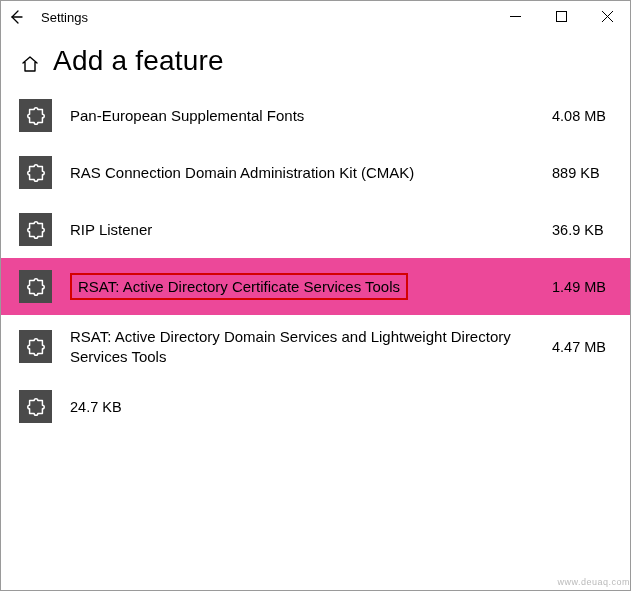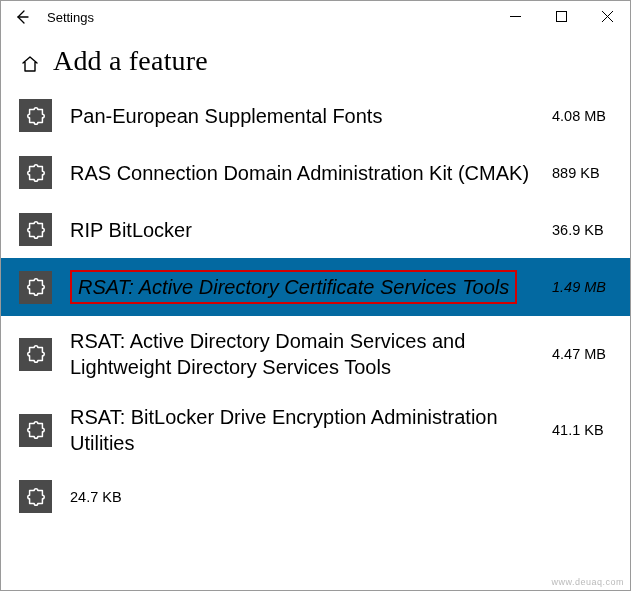--- a/index.html
+++ b/index.html
@@ -23,21 +23,20 @@
     position: relative;
     display: flex;
     flex-direction: column;
   }
 
   
   .titlebar {
     height: 32px;
     display: flex;
     align-items: center;
-    padding-left: 6px;
   }
   .titlebar .back-btn {
     width: 30px;
     height: 30px;
     display: flex;
     align-items: center;
     justify-content: center;
     cursor: pointer;
   }
   .titlebar .back-btn svg { width: 16px; height: 16px; stroke: #000; }
@@ -58,21 +57,20 @@
     justify-content: center;
     cursor: pointer;
   }
   .win-btn svg { width: 11px; height: 11px; stroke: #000; fill: none; }
 
   
   .header {
     display: flex;
     align-items: center;
     padding: 12px 14px 10px 18px;
-    font-family: Liberation Serif, serif;
   }
   .home-icon {
     width: 22px; height: 22px;
     display: flex; align-items: center; justify-content: center;
     margin-right: 12px;
     position: relative;
     top: 3px;
   }
   .home-icon svg { width: 20px; height: 20px; stroke: #000; fill: none; stroke-width: 1.4; }
   .page-title {
@@ -87,39 +85,38 @@
     overflow: hidden;
     padding: 0 0 0 0;
   }
   .feature-item {
     display: flex;
     align-items: center;
     padding: 12px 18px 12px 18px;
     min-height: 56px;
   }
   .feature-item.selected {
-    background: #0369a1;
-    font-style: italic;
+    background: #ec4899;
   }
   .feature-icon {
     width: 33px;
     height: 33px;
     background: #4a4a4a;
     display: flex;
     align-items: center;
     justify-content: center;
     flex-shrink: 0;
     margin-right: 18px;
   }
   .feature-icon svg {
     width: 22px; height: 22px; fill: none; stroke: #ffffff; stroke-width: 1.6;
   }
   .feature-label {
     flex: 1;
-    font-size: 20px;
+    font-size: 15px;
     line-height: 1.3;
     padding-right: 12px;
     position: relative;
   }
   .feature-size {
     font-size: 14.5px;
     white-space: nowrap;
     padding-right: 6px;
     min-width: 60px;
     text-align: left;
@@ -127,21 +124,21 @@
   .highlight-box {
     border: 2px solid #d40000;
     padding: 2px 6px;
     display: inline-block;
   }
 
   
   .watermark {
     position: absolute;
     bottom: 3px;
-    right: 6px;
+    right: 0;
     font-size: 9px;
     color: #bababa;
     font-family: Arial, sans-serif;
     letter-spacing: 0.5px;
   }
 </style>
 </head>
 <body>
 
 <div class="window">
@@ -202,21 +199,21 @@
         </div>
         <div class="feature-label">RAS Connection Domain Administration Kit (CMAK)</div>
         <div class="feature-size">889 KB</div>
       </div>
       <div class="feature-item">
         <div class="feature-icon">
 <svg viewBox="0 0 24 24">
   <path d="M5 5 h5 a2 2 0 1 1 4 0 h5 v5 a2 2 0 1 1 0 4 v5 h-5 a2 2 0 1 1 -4 0 h-5 v-5 a2 2 0 1 1 0 -4 z" stroke-linejoin="round"></path>
 </svg>
         </div>
-        <div class="feature-label">RIP BitLocker</div>
+        <div class="feature-label">RIP Listener</div>
         <div class="feature-size">36.9 KB</div>
       </div>
       <div class="feature-item selected">
         <div class="feature-icon">
 <svg viewBox="0 0 24 24">
   <path d="M5 5 h5 a2 2 0 1 1 4 0 h5 v5 a2 2 0 1 1 0 4 v5 h-5 a2 2 0 1 1 -4 0 h-5 v-5 a2 2 0 1 1 0 -4 z" stroke-linejoin="round"></path>
 </svg>
         </div>
         <div class="feature-label"><span class="highlight-box">RSAT: Active Directory Certificate Services Tools</span></div>
         <div class="feature-size">1.49 MB</div>
@@ -229,28 +226,19 @@
         </div>
         <div class="feature-label">RSAT: Active Directory Domain Services and Lightweight Directory Services Tools</div>
         <div class="feature-size">4.47 MB</div>
       </div>
       <div class="feature-item">
         <div class="feature-icon">
 <svg viewBox="0 0 24 24">
   <path d="M5 5 h5 a2 2 0 1 1 4 0 h5 v5 a2 2 0 1 1 0 4 v5 h-5 a2 2 0 1 1 -4 0 h-5 v-5 a2 2 0 1 1 0 -4 z" stroke-linejoin="round"></path>
 </svg>
         </div>
-        <div class="feature-label">RSAT: BitLocker Drive Encryption Administration Utilities</div>
-        <div class="feature-size">41.1 KB</div>
-      </div>
-      <div class="feature-item">
-        <div class="feature-icon">
-<svg viewBox="0 0 24 24">
-  <path d="M5 5 h5 a2 2 0 1 1 4 0 h5 v5 a2 2 0 1 1 0 4 v5 h-5 a2 2 0 1 1 -4 0 h-5 v-5 a2 2 0 1 1 0 -4 z" stroke-linejoin="round"></path>
-</svg>
-        </div>
         <div class="feature-size">24.7 KB</div>
       </div>
     </div>
 
   <div class="watermark">www.deuaq.com</div>
 
 </div>
 
 </body></html>

